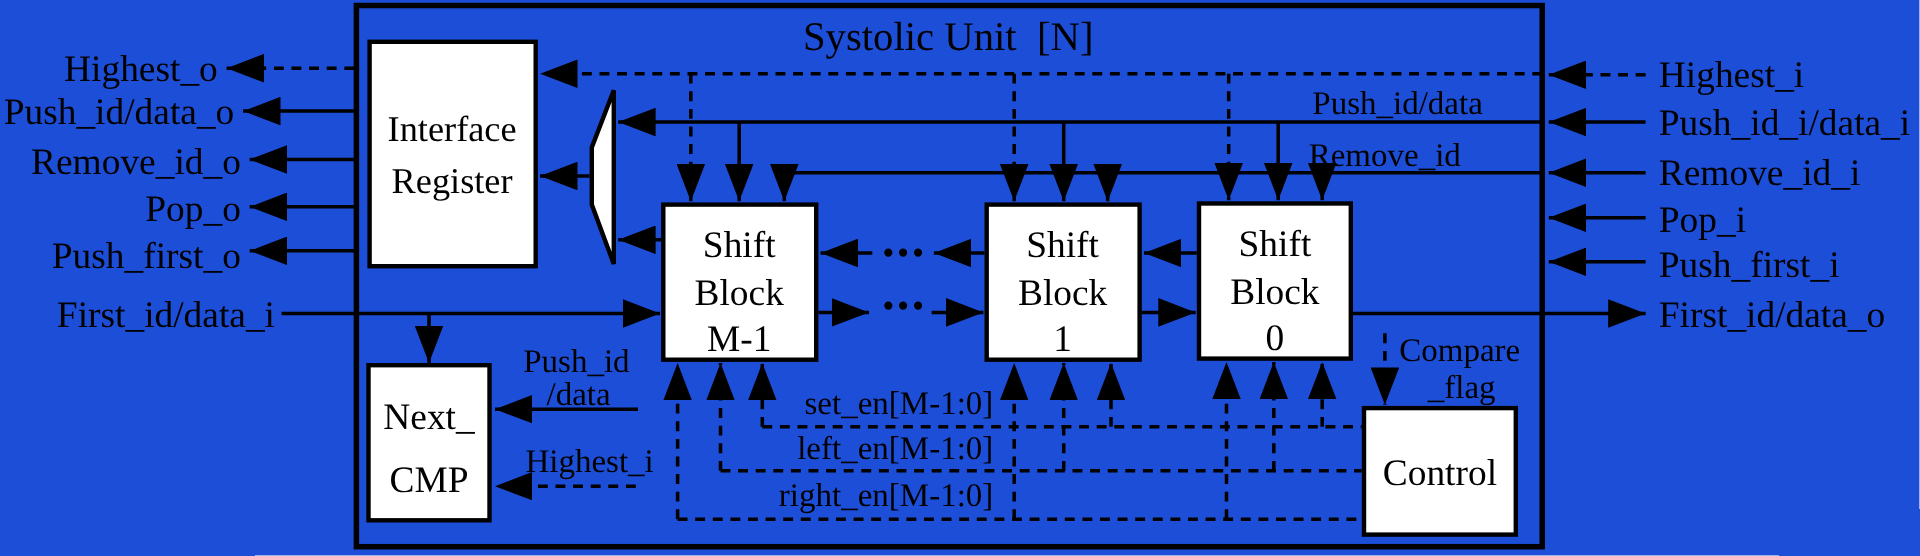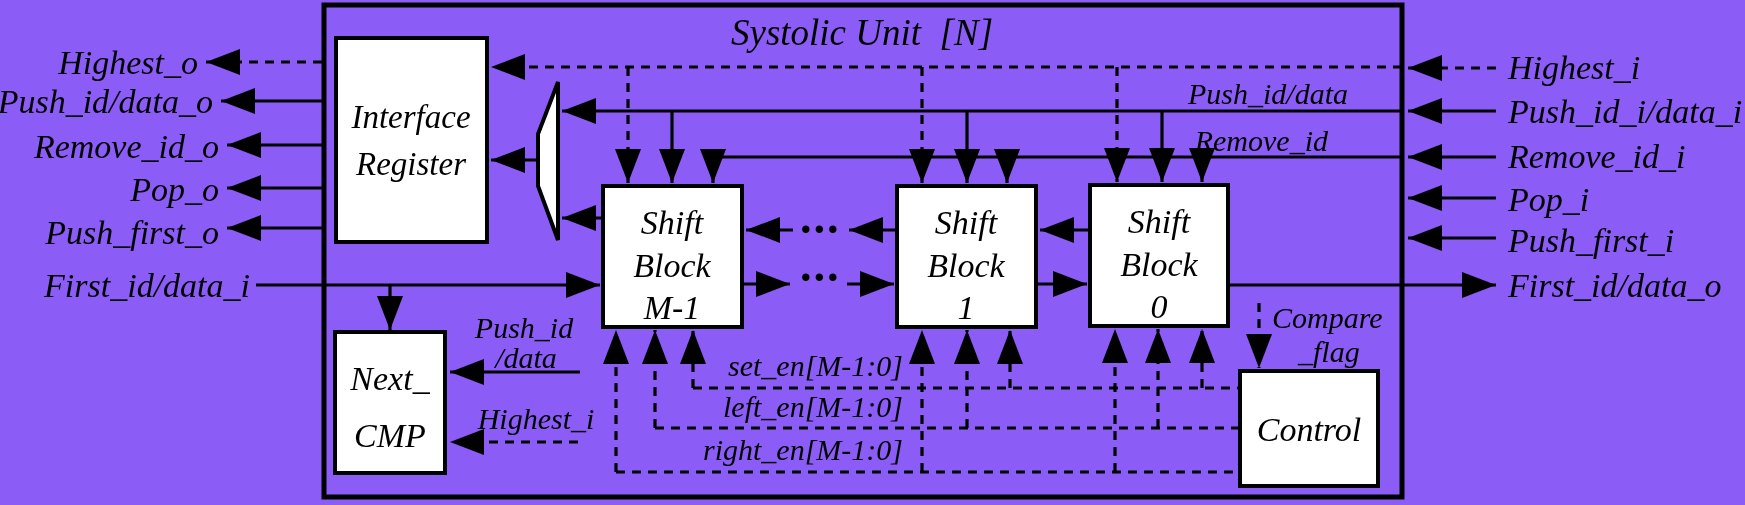--- a/index.html
+++ b/index.html
@@ -1,16 +1,16 @@
 <!DOCTYPE html>
 <html><head>
 <meta charset="utf-8">
 <style>
   html,body{margin:0;padding:0;background:#ffffff;}
-  #figure{width:1745px;height:505px;background:#8b5cf6;position:relative;font-style:italic;}
+  #figure{width:1745px;height:505px;background:#1d4ed8;position:relative;}
   svg{display:block;}
   text{font-family:"Liberation Serif","DejaVu Serif",serif;fill:#000;white-space:pre;}
   .t36{font-size:37px;}
   .t35{font-size:34px;}
   .t34{font-size:34px;}
   .t33{font-size:33px;}
   .t31{font-size:30px;}
   .dots{font-size:46px;font-weight:bold;letter-spacing:2px;}
   .box{fill:#fff;stroke:#000;stroke-width:4;}
   .outer{fill:none;stroke:#000;stroke-width:5;}

